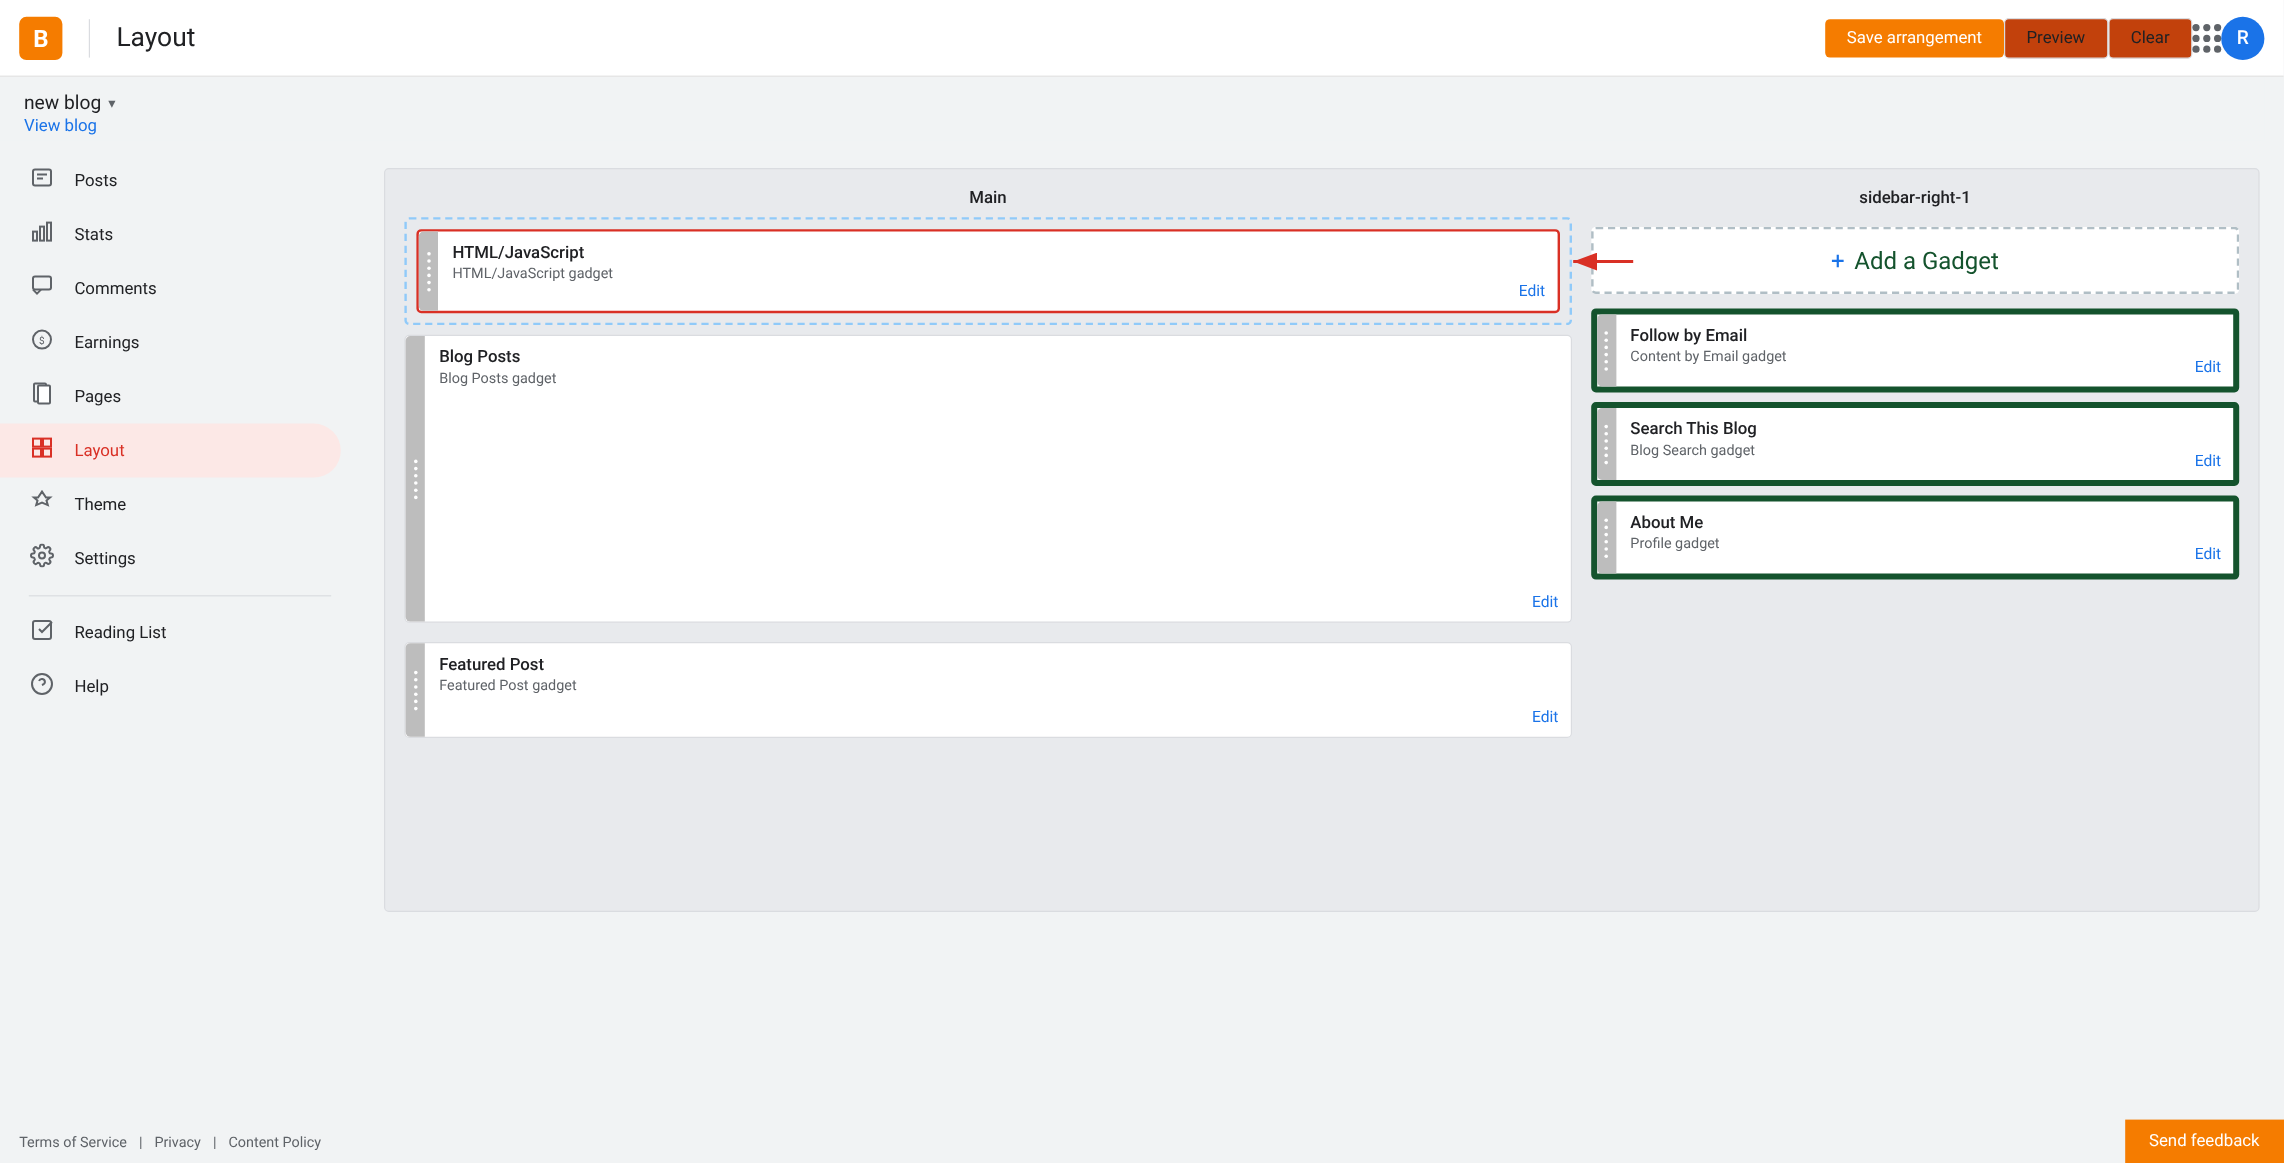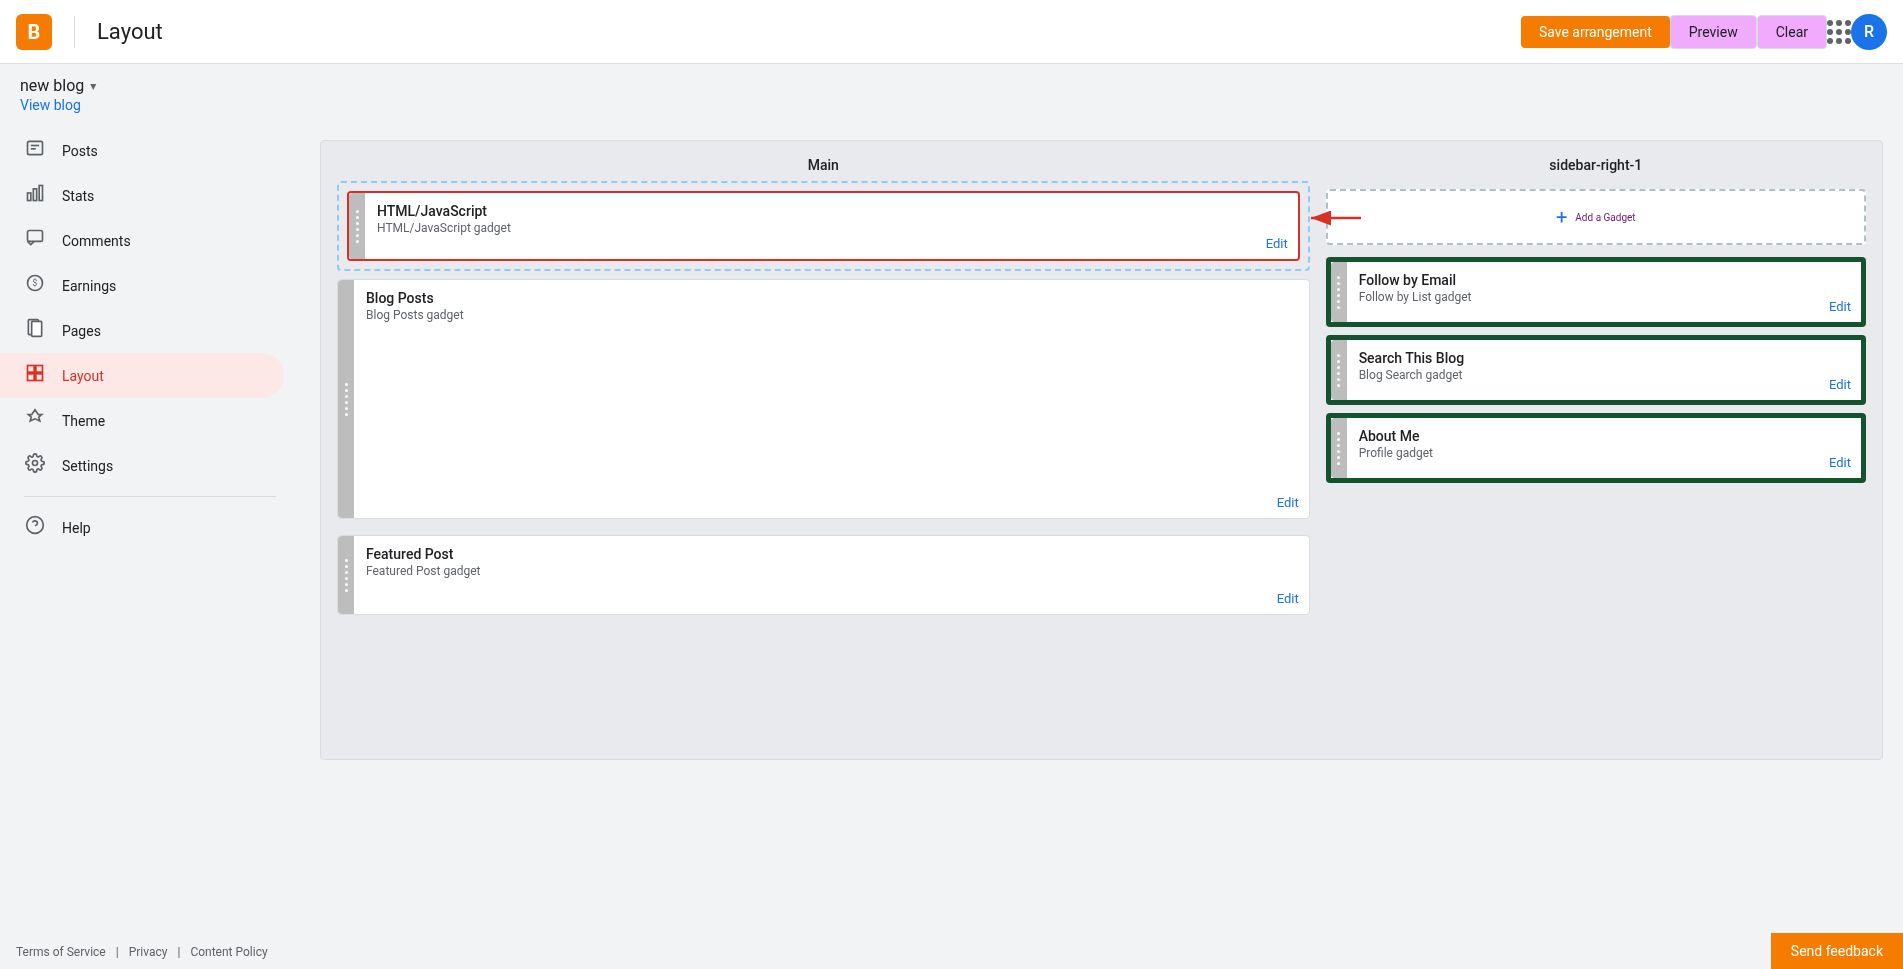--- a/index.html
+++ b/index.html
@@ -51,21 +51,21 @@
       background: #f57c00;
       color: #fff;
       border: none;
       border-radius: 4px;
       padding: 8px 18px;
       font-size: 14px;
       cursor: pointer;
       font-family: inherit;
     }
     .btn-outline {
-      background: #f0abfc;
+      background: #c2410c;
       color: #202124;
       border: 1px solid #dadce0;
       border-radius: 4px;
       padding: 8px 18px;
       font-size: 14px;
       cursor: pointer;
       font-family: inherit;
     }
     .grid-icon {
       display: grid;
@@ -282,22 +282,22 @@
       gap: 8px;
       cursor: pointer;
       background: #fff;
       margin-bottom: 4px;
     }
     .add-gadget-area .plus {
       color: #1a73e8;
       font-size: 20px;
     }
     .add-gadget-area span {
-      color: #701a75;
-      font-size: 10px;
+      color: #14532d;
+      font-size: 20px;
     }
 
     
     .gadget-highlighted {
       border: 2px solid #d93025;
       background: #fff;
       border-radius: 4px;
       position: relative;
       display: flex;
       align-items: stretch;
@@ -462,20 +462,29 @@
         </svg>
     </span>
     <span>Settings</span>
   </div>
 
   <hr class="nav-divider">
 
   <div class="nav-item">
     <span class="nav-icon">
       <svg width="20" height="20" viewBox="0 0 24 24" fill="none" stroke="#5f6368" stroke-width="2">
+          <path d="M19 3H5a2 2 0 0 0-2 2v14a2 2 0 0 0 2 2h14a2 2 0 0 0 2-2V5a2 2 0 0 0-2-2z"></path>
+          <polyline points="9,11 12,14 22,4"></polyline>
+        </svg>
+    </span>
+    <span>Reading List</span>
+  </div>
+  <div class="nav-item">
+    <span class="nav-icon">
+      <svg width="20" height="20" viewBox="0 0 24 24" fill="none" stroke="#5f6368" stroke-width="2">
           <circle cx="12" cy="12" r="10"></circle>
           <path d="M9.09 9a3 3 0 0 1 5.83 1c0 2-3 3-3 3"></path>
           <line x1="12" y1="17" x2="12.01" y2="17"></line>
         </svg>
     </span>
     <span>Help</span>
   </div>
 
   <div class="sidebar-footer">
     <a>Terms of Service</a>
@@ -575,21 +584,21 @@
             <span></span>
               <span></span>
               <span></span>
               <span></span>
               <span></span>
               <span></span>
           </div>
         </div>
         <div class="gadget-body">
           <div class="gadget-title">Follow by Email</div>
-          <div class="gadget-subtitle">Follow by List gadget</div>
+          <div class="gadget-subtitle">Content by Email gadget</div>
         </div>
         <span class="gadget-edit">Edit</span>
       </div>
 
       <div class="gadget-card" style="min-height:70px; position:relative;">
         <div class="gadget-handle">
           <div class="gadget-handle-dots">
             <span></span>
               <span></span>
               <span></span>

